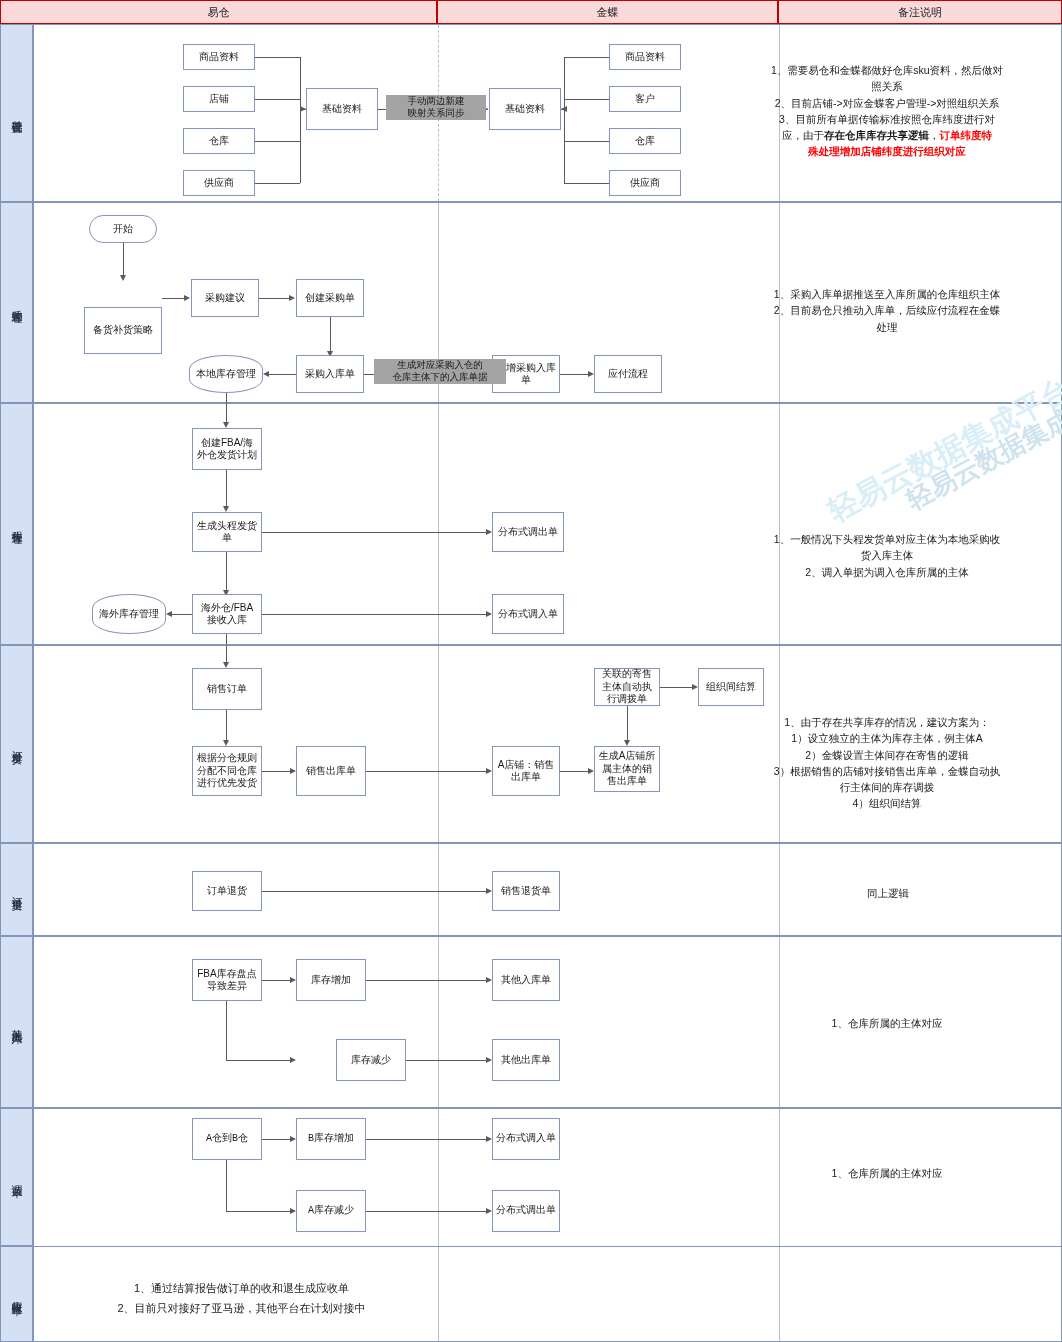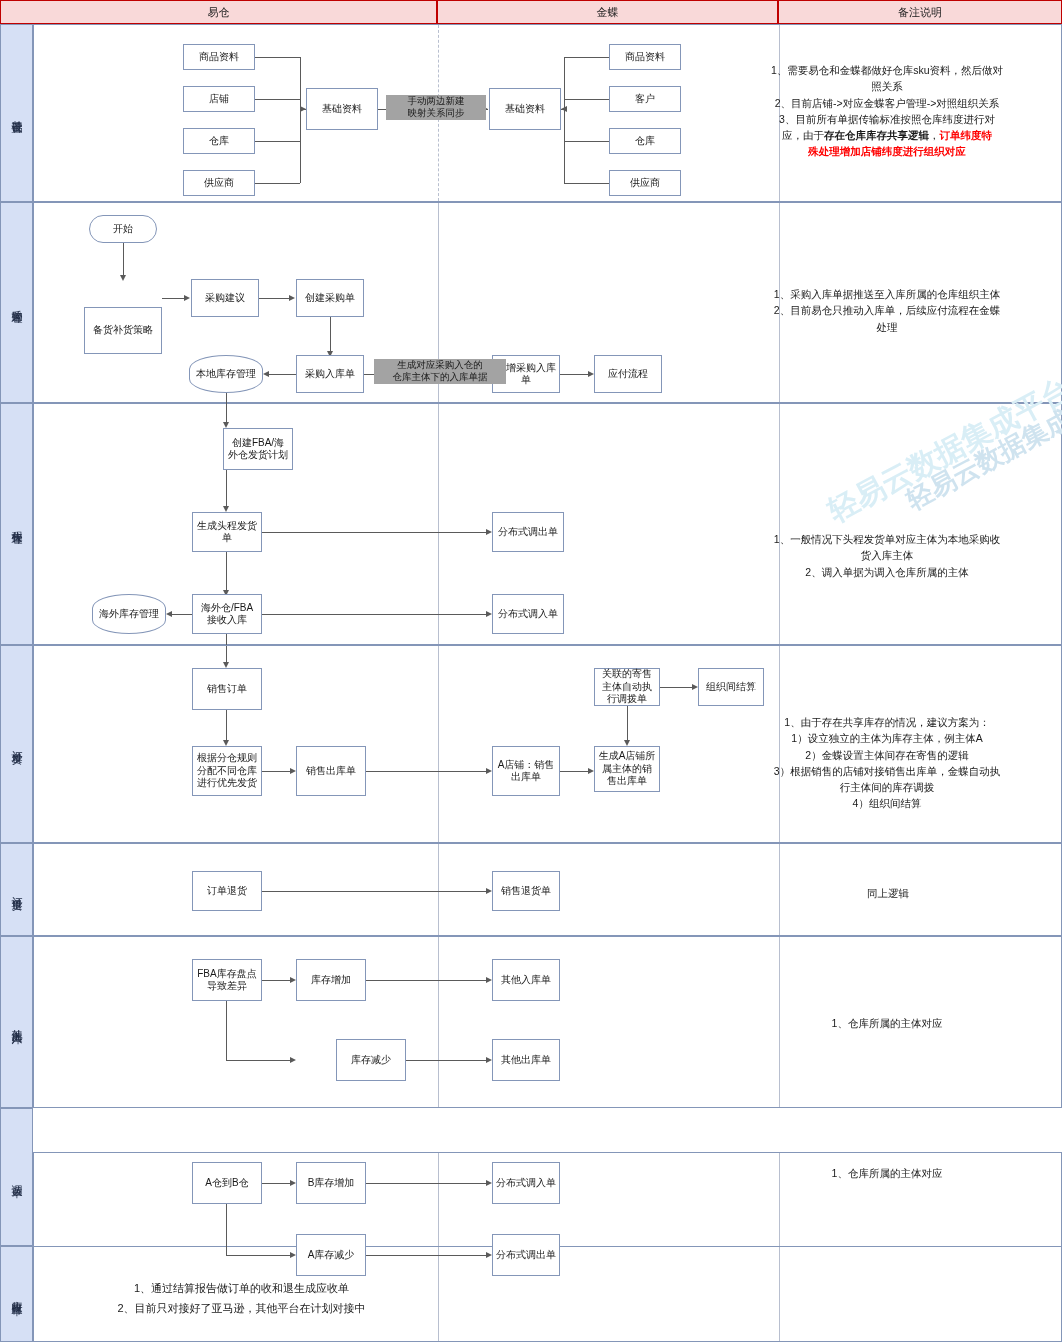--- a/index.html
+++ b/index.html
@@ -254,21 +254,21 @@
   <div class="rail" style="top:403px; height:242px;">
     <span>头程管理</span>
   </div>
   <div class="band" style="top:403px; height:242px;">
     <div class="divider col1"></div>
     <div class="divider col2"></div>
 
     <div class="ln v" style="left:192px; top:0px; height:22px;"></div>
     <div class="arw d" style="left:188.5px; top:18px;"></div>
 
-    <div class="node" style="left:158px; top:24px; width:70px; height:42px;margin-left:31px;">创建FBA/海外仓发货计划</div>
+    <div class="node" style="left:158px; top:24px; width:70px; height:42px;">创建FBA/海外仓发货计划</div>
 
     <div class="ln v" style="left:192px; top:66px; height:40px;"></div>
     <div class="arw d" style="left:188.5px; top:102px;"></div>
 
     <div class="node" style="left:158px; top:108px; width:70px; height:40px;">生成头程发货单</div>
     <div class="node" style="left:458px; top:108px; width:72px; height:40px;">分布式调出单</div>
     <div class="ln h" style="left:228px; top:128px; width:224px;"></div>
     <div class="arw r" style="left:452px; top:124.5px;"></div>
 
     <div class="ln v" style="left:192px; top:148px; height:42px;"></div>
@@ -379,21 +379,21 @@
     <div class="arw r" style="left:452px; top:119.5px;"></div>
   </div>
 
   <div class="remark" style="top:1015px;">
     <div>1、仓库所属的主体对应</div>
   </div>
 
   <div class="rail" style="top:1108px; height:138px;">
     <span>调拨单</span>
   </div>
-  <div class="band" style="top:1152px; height:150px;">
+  <div class="band" style="top:1108px; height:150px;font-family:Liberation Mono, monospace;">
     <div class="divider col1"></div>
     <div class="divider col2"></div>
 
     <div class="node" style="left:158px; top:9px;  width:70px; height:42px;">A仓到B仓</div>
     <div class="node" style="left:262px; top:9px;  width:70px; height:42px;">B库存增加</div>
     <div class="node" style="left:262px; top:81px; width:70px; height:42px;">A库存减少</div>
     <div class="node" style="left:458px; top:9px;  width:68px; height:42px;">分布式调入单</div>
     <div class="node" style="left:458px; top:81px; width:68px; height:42px;">分布式调出单</div>
 
     <div class="ln h" style="left:228px; top:30px; width:28px;"></div>

